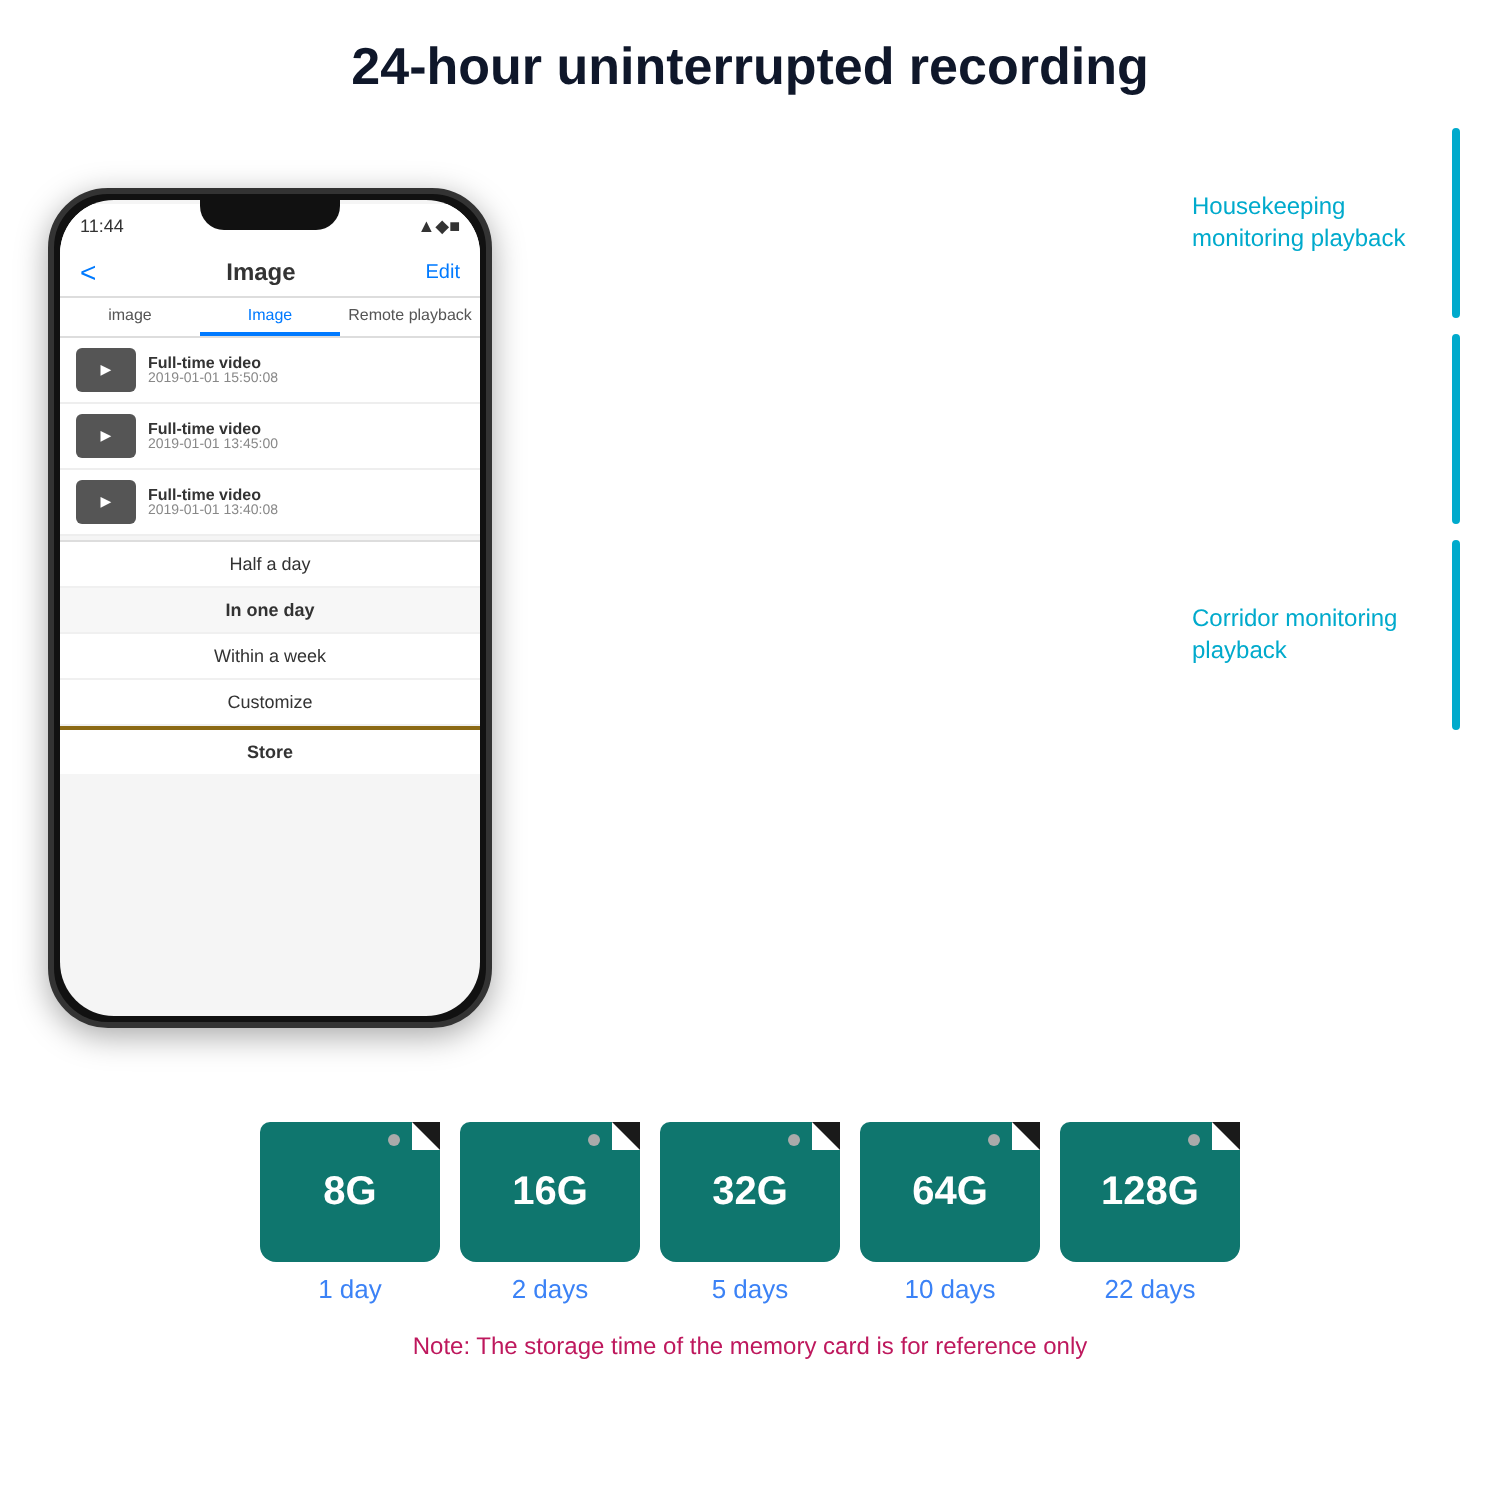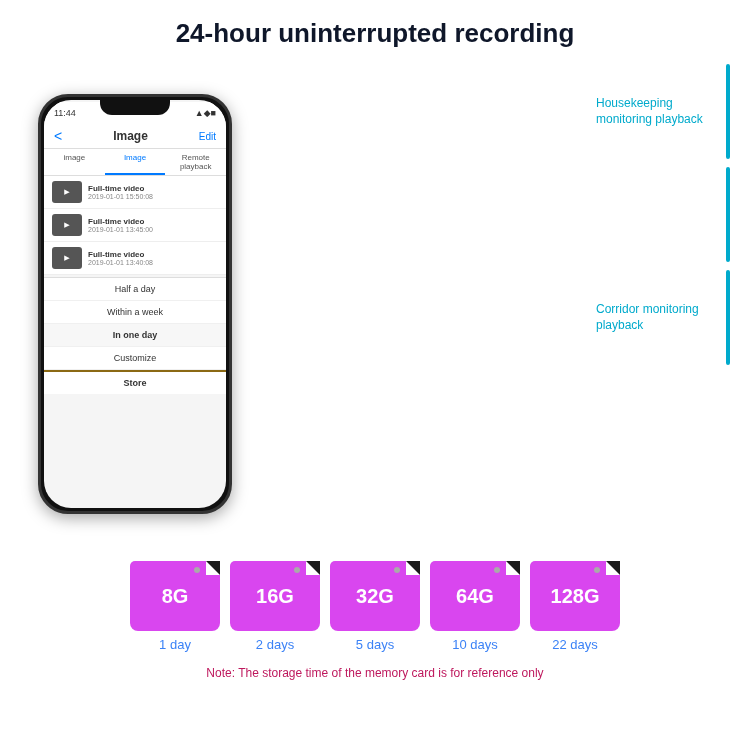--- a/index.html
+++ b/index.html
@@ -33,21 +33,21 @@
 
     
     .phone-container {
       width: 230px;
       flex-shrink: 0;
       display: flex;
       justify-content: center;
       align-items: center;
     }
     .phone {
-      width: 194px;
+      width: 222px;
       height: 420px;
       background: #111;
       border-radius: 30px;
       border: 3px solid #333;
       position: relative;
       overflow: hidden;
       box-shadow: 0 4px 16px rgba(0,0,0,0.35);
     }
     .phone-notch {
       position: absolute;
@@ -282,21 +282,21 @@
     }
     .storage-card {
       display: flex;
       flex-direction: column;
       align-items: center;
       gap: 6px;
     }
     .sd-card {
       width: 90px;
       height: 70px;
-      background: #d946ef;
+      background: #0f766e;
       border-radius: 5px 5px 8px 8px;
       position: relative;
       display: flex;
       flex-direction: column;
       align-items: center;
       justify-content: center;
     }
     .sd-card::before {
       content: '';
       position: absolute;
@@ -391,22 +391,22 @@
         <div class="phone-video-item">
           <div class="phone-thumb"></div>
           <div class="phone-video-info">
             <div class="phone-video-title">Full-time video</div>
             <div class="phone-video-date">2019-01-01 13:40:08</div>
           </div>
         </div>
 
         <div class="phone-dropdown">
           <div class="phone-dropdown-item">Half a day</div>
+          <div class="phone-dropdown-item active">In one day</div>
           <div class="phone-dropdown-item">Within a week</div>
-          <div class="phone-dropdown-item active">In one day</div>
           <div class="phone-dropdown-item">Customize</div>
           <div class="phone-cancel-btn">Store</div>
         </div>
       </div>
     </div>
   </div>
 
   <div class="right-section">
 
     <div class="monitoring-item">

